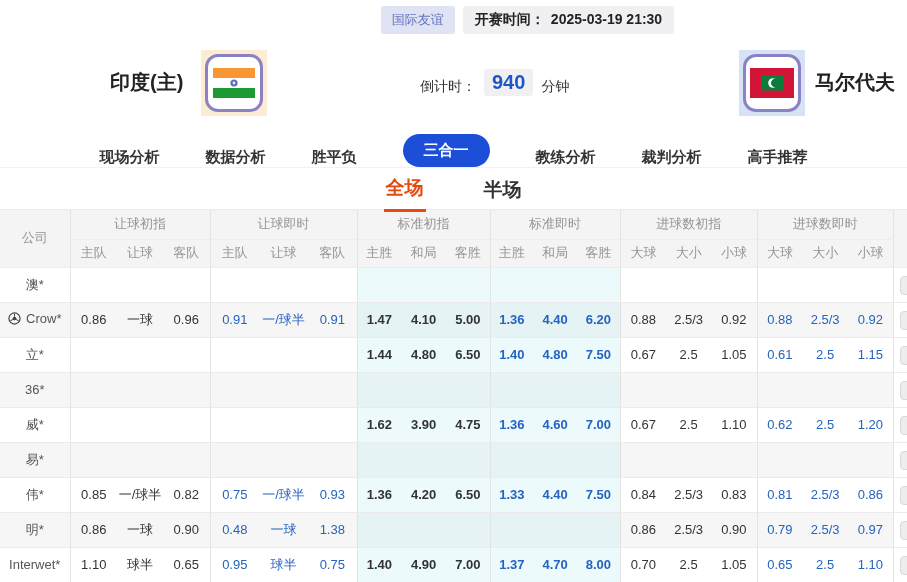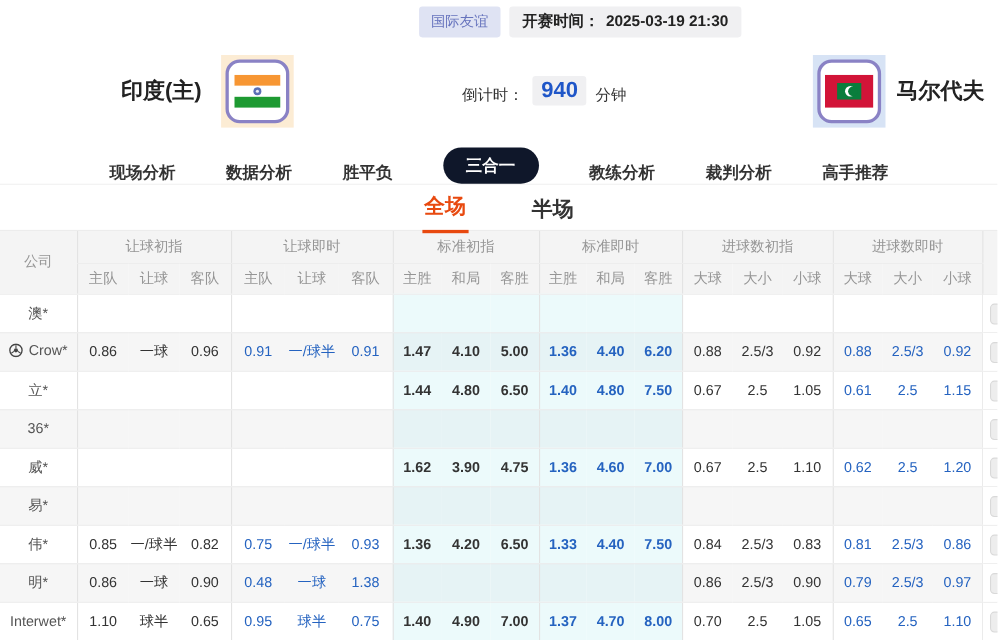--- a/index.html
+++ b/index.html
@@ -20,21 +20,21 @@
   .flagbox { width:66px; height:66px; display:flex; align-items:center; justify-content:center; }
   .flagbox.home { background:#fcecd4; }
   .flagbox.away { background:#d7e3f5; }
   .flaground { width:58px; height:58px; background:#fff; border:3px solid #8a82c5; border-radius:13px; display:flex; align-items:center; justify-content:center; }
   .countdown { position:absolute; left:420px; display:flex; align-items:flex-end; gap:8px; font-size:14px; color:#333; }
   .countdown .num { background:#f0f0f2; color:#1f56c8; font-size:20px; font-weight:bold; padding:2px 8px; border-radius:3px; }
 
   
   .nav { height:43px; display:flex; align-items:flex-end; justify-content:center; gap:46px; border-bottom:1px solid #f1f1f1; }
   .nav-tab { font-size:15px; font-weight:bold; color:#333; cursor:pointer; }
-  .nav-tab.active { background:#0f172a; color:#fff; padding:7px 21px; border-radius:17px; }
+  .nav-tab.active { background:#1d4ed8; color:#fff; padding:7px 21px; border-radius:17px; }
 
   
   .subtabs { height:42px; display:flex; align-items:center; justify-content:center; gap:56px; border-bottom:1px solid #ececec; }
   .subtab { font-size:19px; font-weight:bold; color:#333; cursor:pointer; padding:10px 2px 8px; }
   .subtab.active { color:#e8490f; border-bottom:3px solid #e8490f; }
 
   
   table { border-collapse:collapse; table-layout:fixed; width:907px; }
   thead th { background:#f4f4f4; color:#959595; font-size:13px; font-weight:normal; border-bottom:1px solid #ededed; }
   thead tr.grow th { height:29px; }

